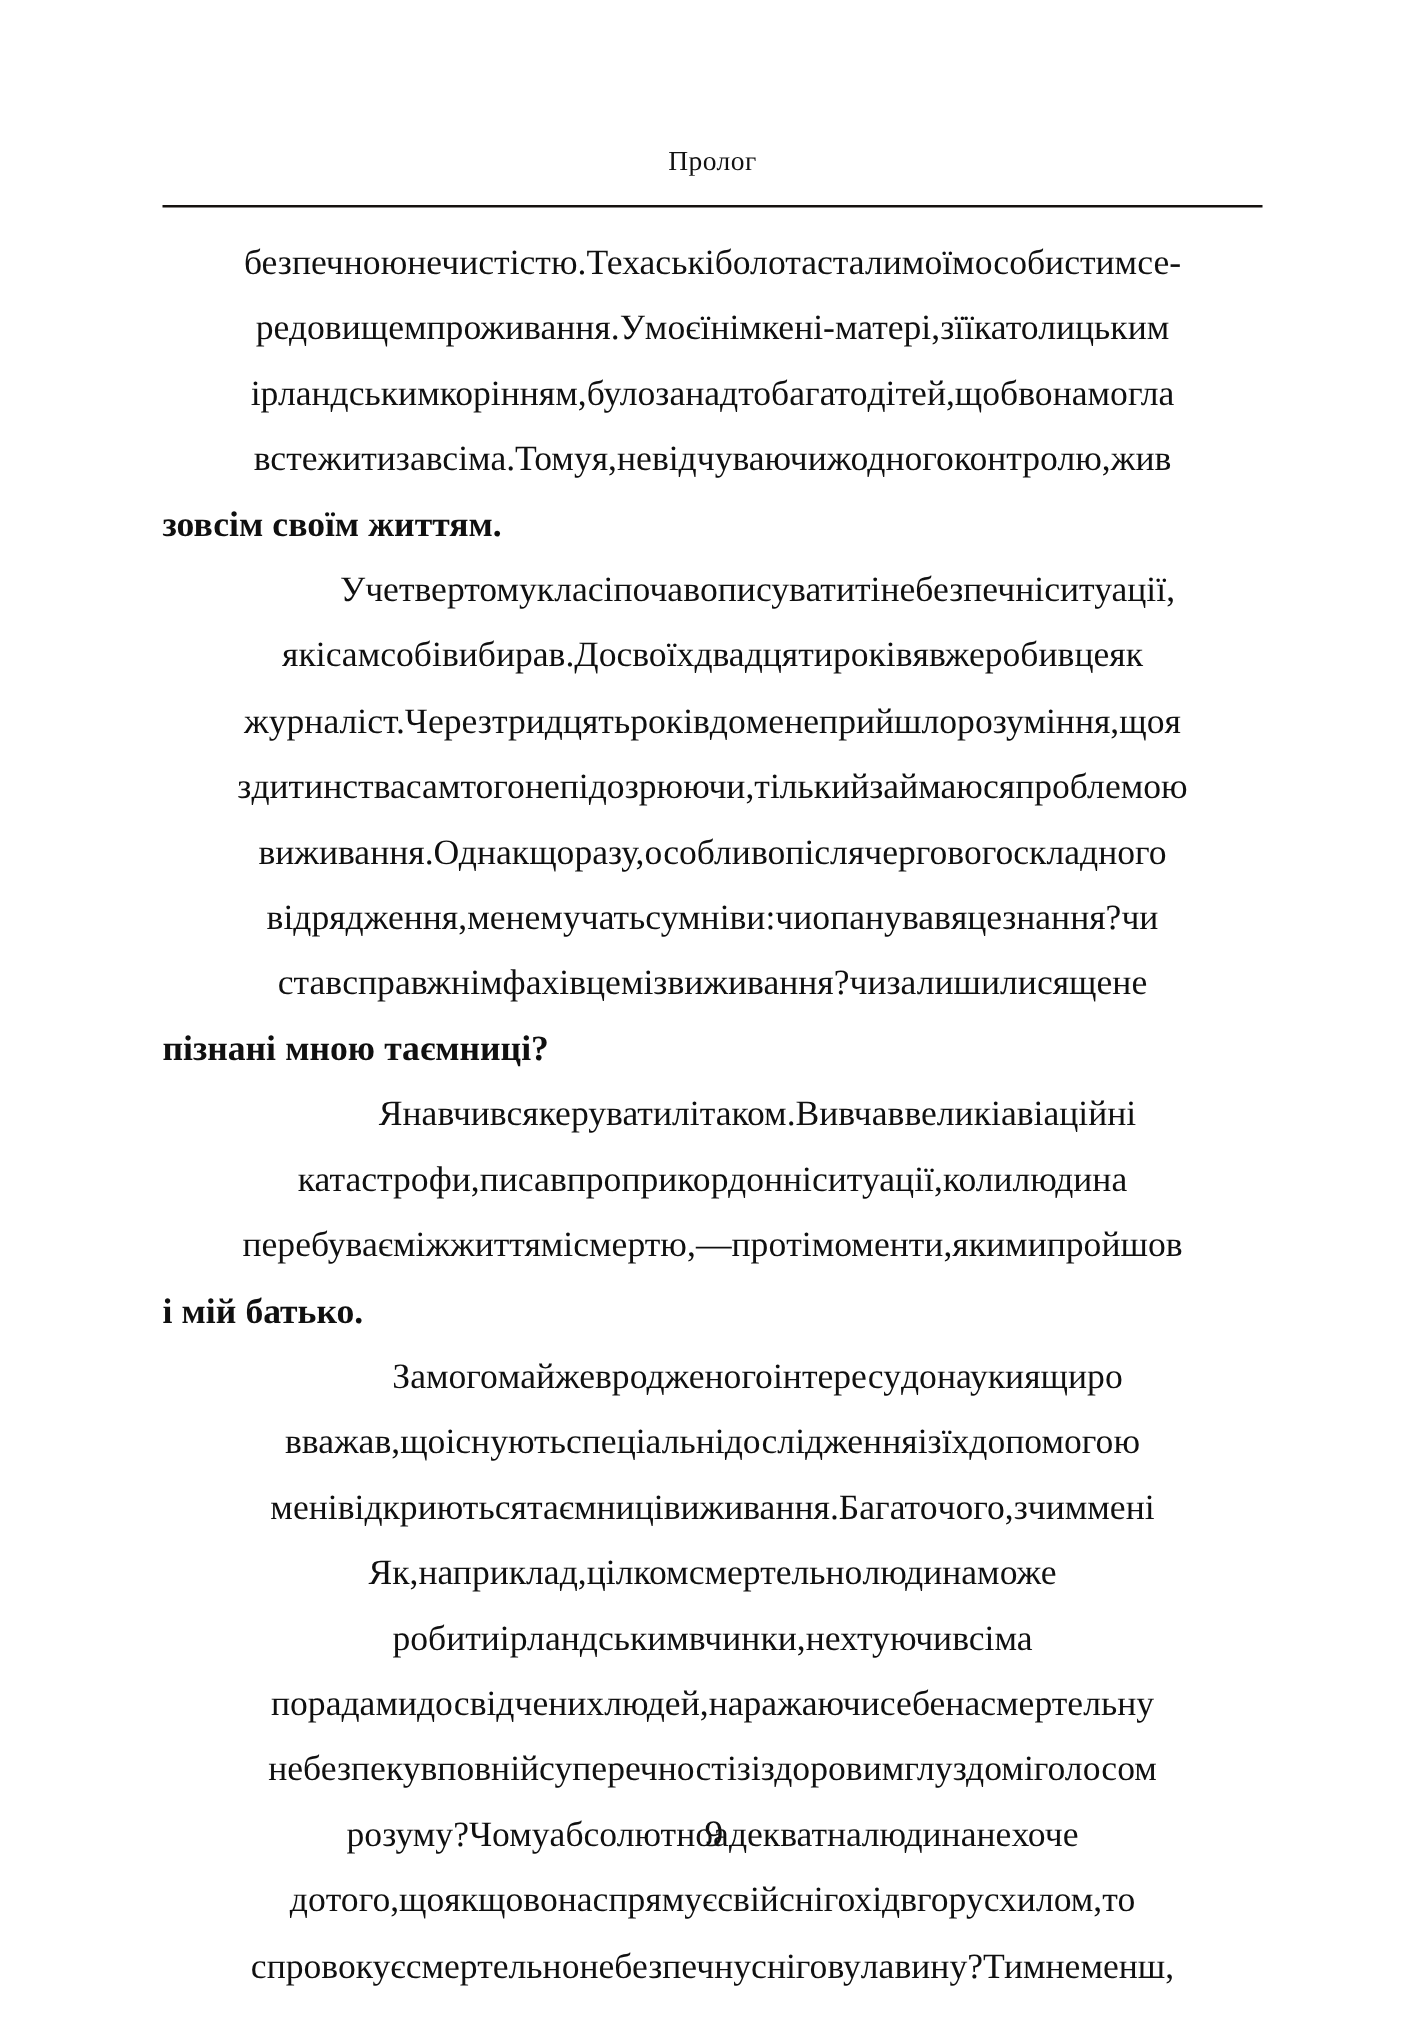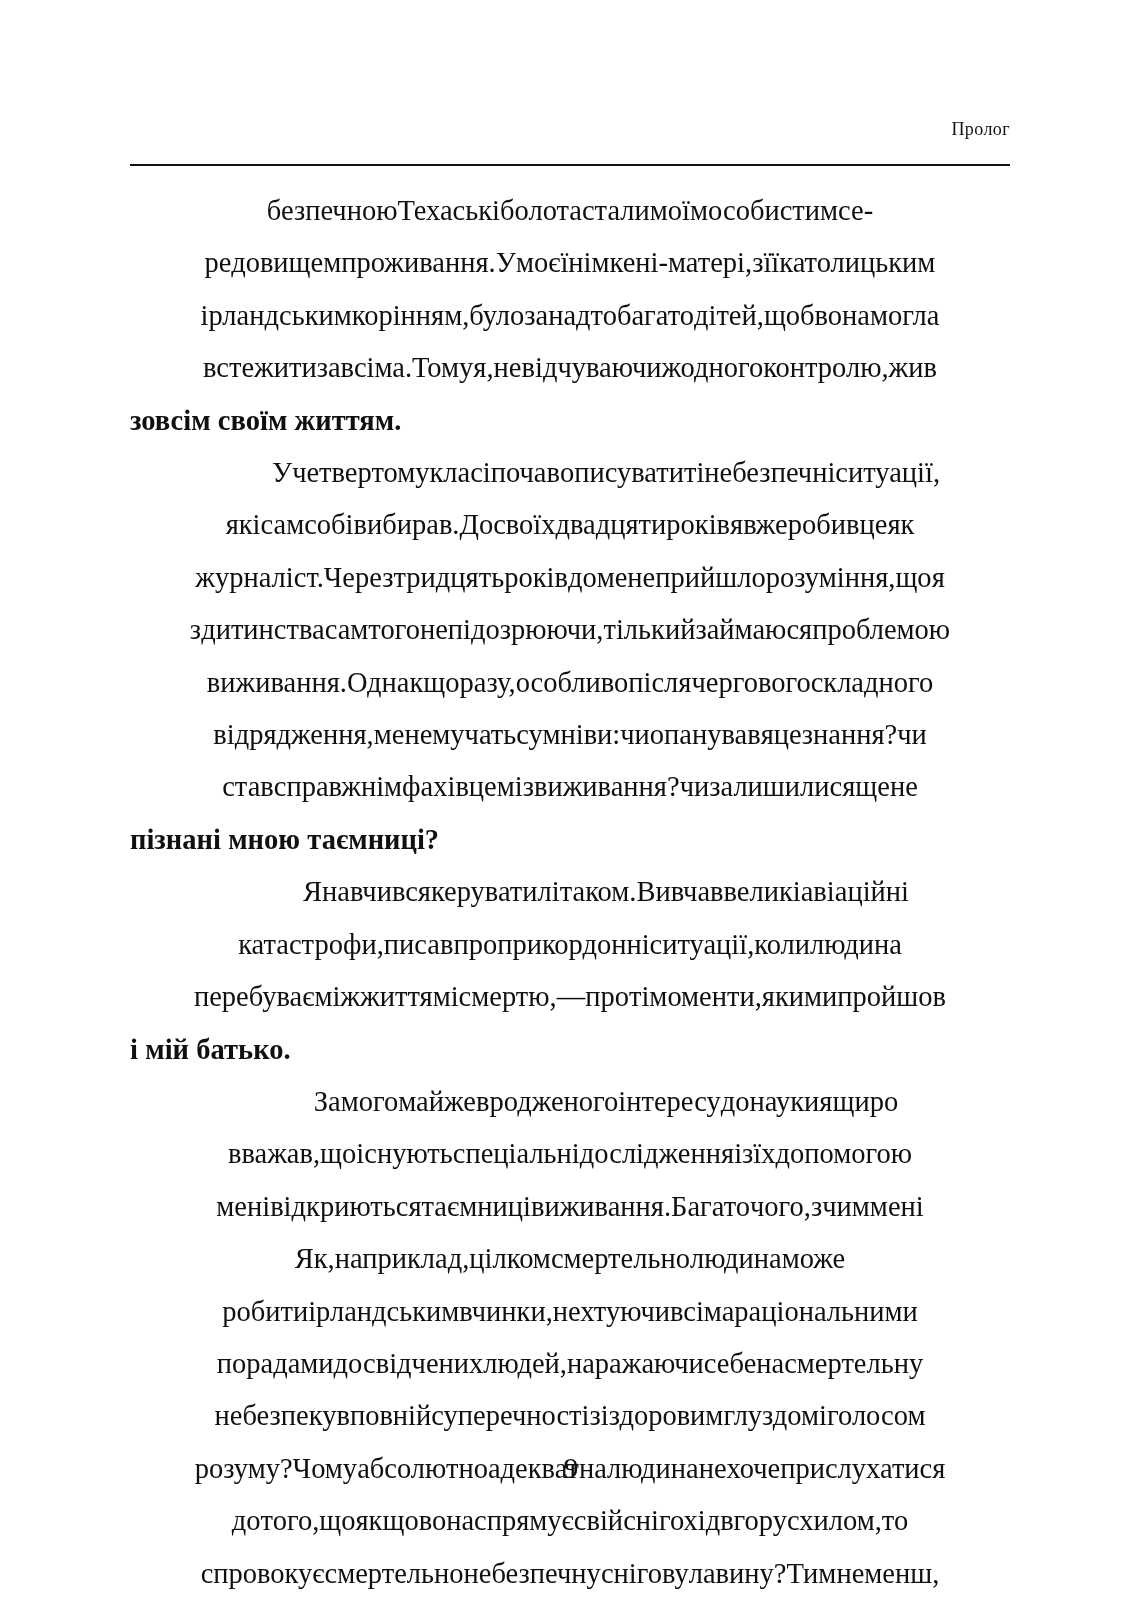--- a/index.html
+++ b/index.html
@@ -28,22 +28,22 @@
   
   .running-head {
     position: absolute;
     left: 130px;
     right: 132px;
     top: 112px;
     height: 54px;
   }
   .running-head-title {
     display: block;
-    text-align: right;
-    font-size: 18px;
+    text-align: center;
+    font-size: 22px;
     line-height: 34px;
     letter-spacing: 0.4px;
     color: #121212;
     font-family: "Liberation Serif", "DejaVu Serif", serif;
   }
   .running-head-rule {
     position: absolute;
     left: 0;
     right: 0;
     bottom: 0;
@@ -115,20 +115,21 @@
 
   <div class="running-head">
     <span class="running-head-title">Пролог</span>
     <div class="running-head-rule"></div>
   </div>
 
   <div class="text-block" id="body-text">
       <p class="para">
         <span class="line justify">
           <span class="w">безпечною</span>
+          <span class="w">нечистістю.</span>
           <span class="w">Техаські</span>
           <span class="w">болота</span>
           <span class="w">стали</span>
           <span class="w">моїм</span>
           <span class="w">особистим</span>
           <span class="w">се-</span>
         </span>
         <span class="line justify">
           <span class="w">редовищем</span>
           <span class="w">проживання.</span>
@@ -323,21 +324,20 @@
           <span class="w">смертельно</span>
           <span class="w">людина</span>
           <span class="w">може</span>
         </span>
         <span class="line justify">
           <span class="w">робити</span>
           <span class="w">ірландським</span>
           <span class="w">вчинки,</span>
           <span class="w">нехтуючи</span>
           <span class="w">всіма</span>
-          <span class="w">раціональними</span>
         </span>
         <span class="line justify">
           <span class="w">порадами</span>
           <span class="w">досвідчених</span>
           <span class="w">людей,</span>
           <span class="w">наражаючи</span>
           <span class="w">себе</span>
           <span class="w">на</span>
           <span class="w">смертельну</span>
         </span>
@@ -353,21 +353,20 @@
           <span class="w">голосом</span>
         </span>
         <span class="line justify">
           <span class="w">розуму?</span>
           <span class="w">Чому</span>
           <span class="w">абсолютно</span>
           <span class="w">адекватна</span>
           <span class="w">людина</span>
           <span class="w">не</span>
           <span class="w">хоче</span>
-          <span class="w">прислухатися</span>
         </span>
         <span class="line justify">
           <span class="w">до</span>
           <span class="w">того,</span>
           <span class="w">що</span>
           <span class="w">якщо</span>
           <span class="w">вона</span>
           <span class="w">спрямує</span>
           <span class="w">свій</span>
           <span class="w">снігохід</span>

